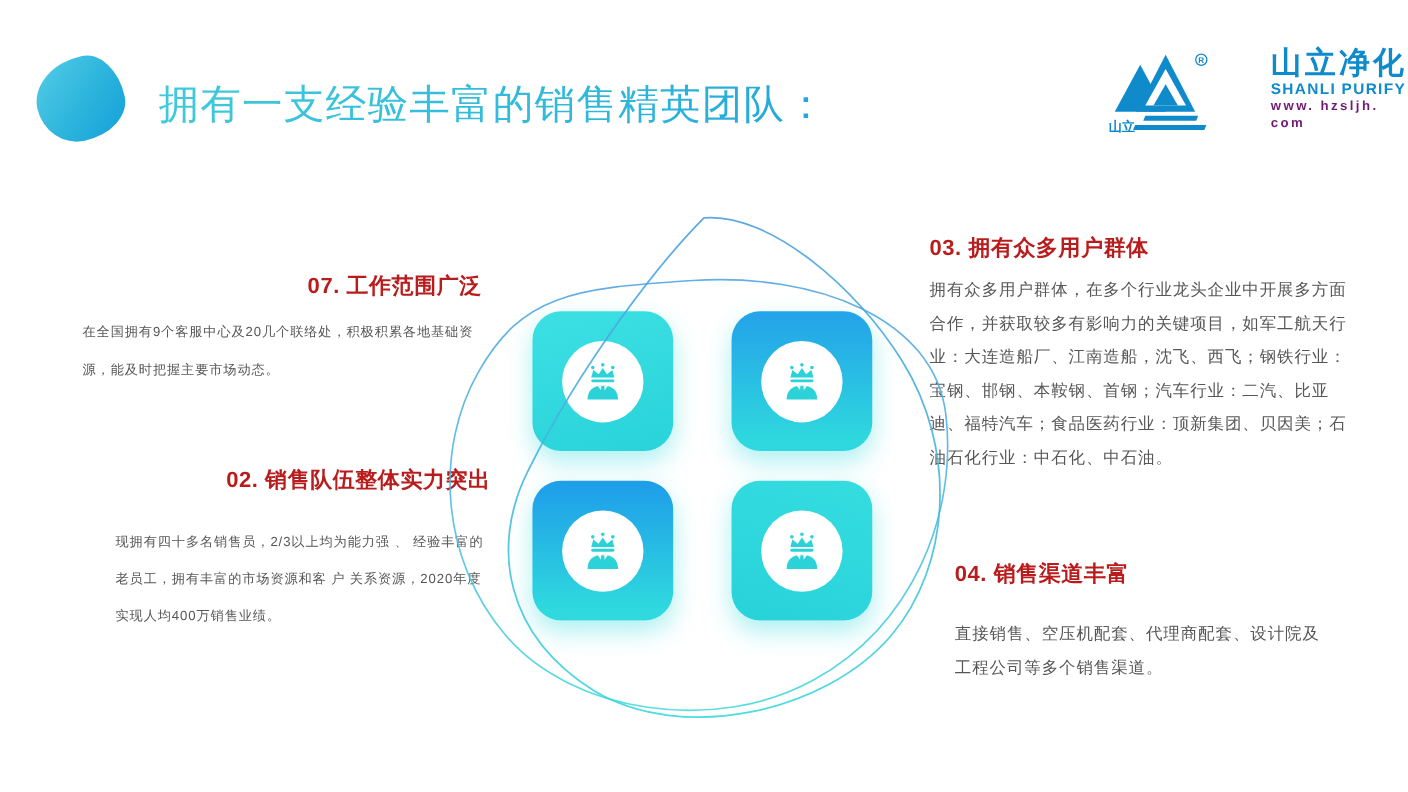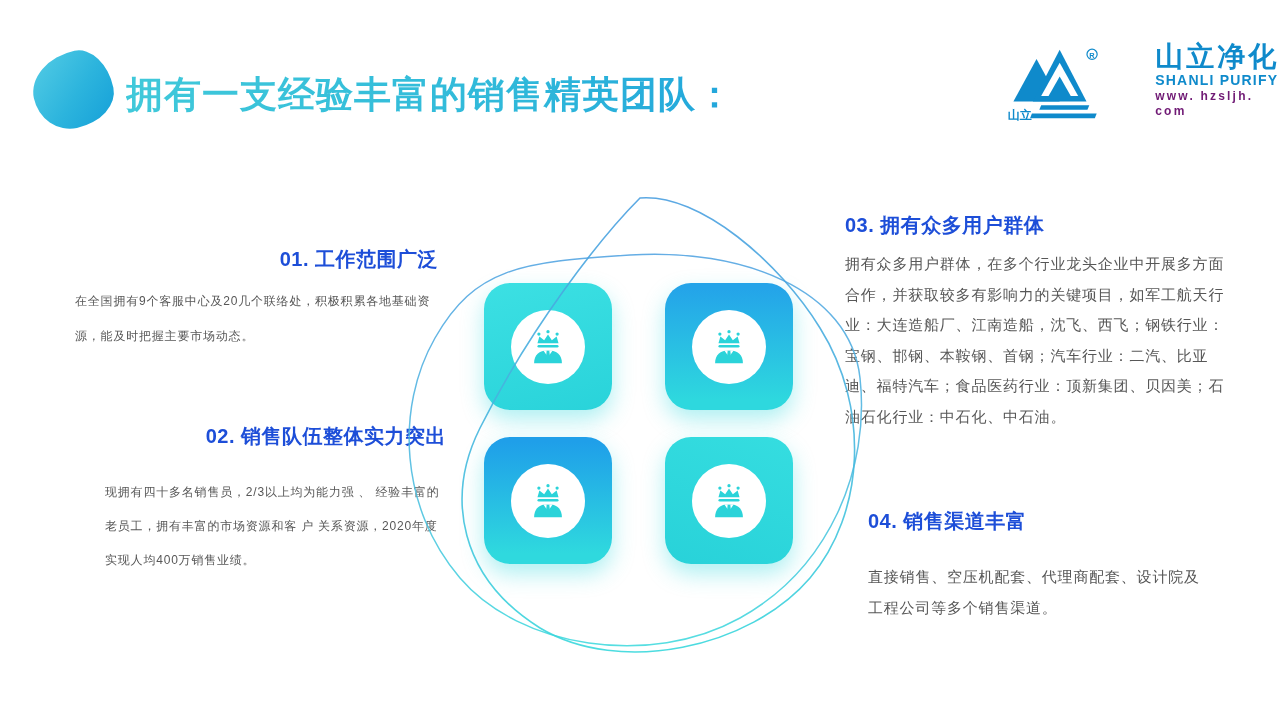--- a/index.html
+++ b/index.html
@@ -9,35 +9,35 @@
     font-family:"Liberation Sans","DejaVu Sans",sans-serif;
   }
   
   .deco-blob {
     position:absolute; left:33px; top:52px; width:80px; height:76px;
     background:linear-gradient(135deg,#55cde5 0%,#2cb4dd 55%,#149fd8 100%);
     border-radius:62% 38% 55% 45% / 50% 58% 42% 50%;
     transform:rotate(-12deg);
   }
   .slide-title {
-    position:absolute; left:126px; top:70px; width:720px;
-    font-size:37px; font-weight:700; letter-spacing:1px;
+    position:absolute; left:144px; top:70px; width:720px;
+    font-size:37px; font-weight:400; letter-spacing:1px;
     background:linear-gradient(90deg,#40c9da 0%,#2fb8da 55%,#1b9cdc 100%);
     -webkit-background-clip:text; background-clip:text; color:transparent;
     white-space:nowrap;
   }
   .logo { position:absolute; left:1006px; top:42px; display:flex; align-items:flex-end; gap:8px; }
   .logo-mark { width:104px; height:76px; }
   .logo-text { display:flex; flex-direction:column; padding-bottom:2px;margin-left:45px; }
   .logo-cn { font-size:28px; font-weight:700; color:#0f8acb; letter-spacing:3px; line-height:30px; }
   .logo-en { font-size:14px; font-weight:700; color:#0f8acb; letter-spacing:1.2px; line-height:17px; }
   .logo-web { font-size:12px; font-weight:700; color:#701a75; letter-spacing:2.2px; line-height:15px; }
   
   .section { position:absolute; }
-  .sec-heading { font-size:20px; font-weight:700; color:#1d4ed8; letter-spacing:0.5px; }
+  .sec-heading { font-size:20px; font-weight:700; color:#b91c1c; letter-spacing:0.5px; }
   .sec-body { font-size:12px; color:#575757; letter-spacing:0.8px; text-align:left; }
   .sec01 { left:75px; top:246px; width:363px; }
   .sec01 .sec-heading { text-align:right; }
   .sec01 .sec-body { margin-top:11px; line-height:35px; }
   .sec02 { left:105px; top:423px; width:341px; }
   .sec02 .sec-heading { text-align:right; }
   .sec02 .sec-body { margin-top:25px; line-height:34px; }
   .sec03 { left:845px; top:212px; width:392px; }
   .sec03 .sec-body { margin-top:10px; line-height:30.5px; font-size:15px; }
   .sec04 { left:868px; top:508px; width:335px; }
@@ -82,21 +82,21 @@
     <text x="90" y="12.5" font-size="8" font-weight="bold" fill="#0f8acb">R</text>
   </svg>
   <div class="logo-text">
     <span class="logo-cn">山立净化</span>
     <span class="logo-en">SHANLI PURIFY</span>
     <span class="logo-web">www. hzsljh. com</span>
   </div>
 </div>
 
 <div class="section sec01">
-  <div class="sec-heading">01. 工作范围广泛</div>
+  <div class="sec-heading">07. 工作范围广泛</div>
   <div class="sec-body">在全国拥有9个客服中心及20几个联络处，积极积累各地基础资源，能及时把握主要市场动态。</div>
 </div>
 
 <div class="section sec02">
   <div class="sec-heading">02. 销售队伍整体实力突出</div>
   <div class="sec-body">现拥有四十多名销售员，2/3以上均为能力强 、 经验丰富的老员工，拥有丰富的市场资源和客 户 关系资源，2020年度实现人均400万销售业绩。</div>
 </div>
 
 <div class="section sec03">
   <div class="sec-heading">03. 拥有众多用户群体</div>

